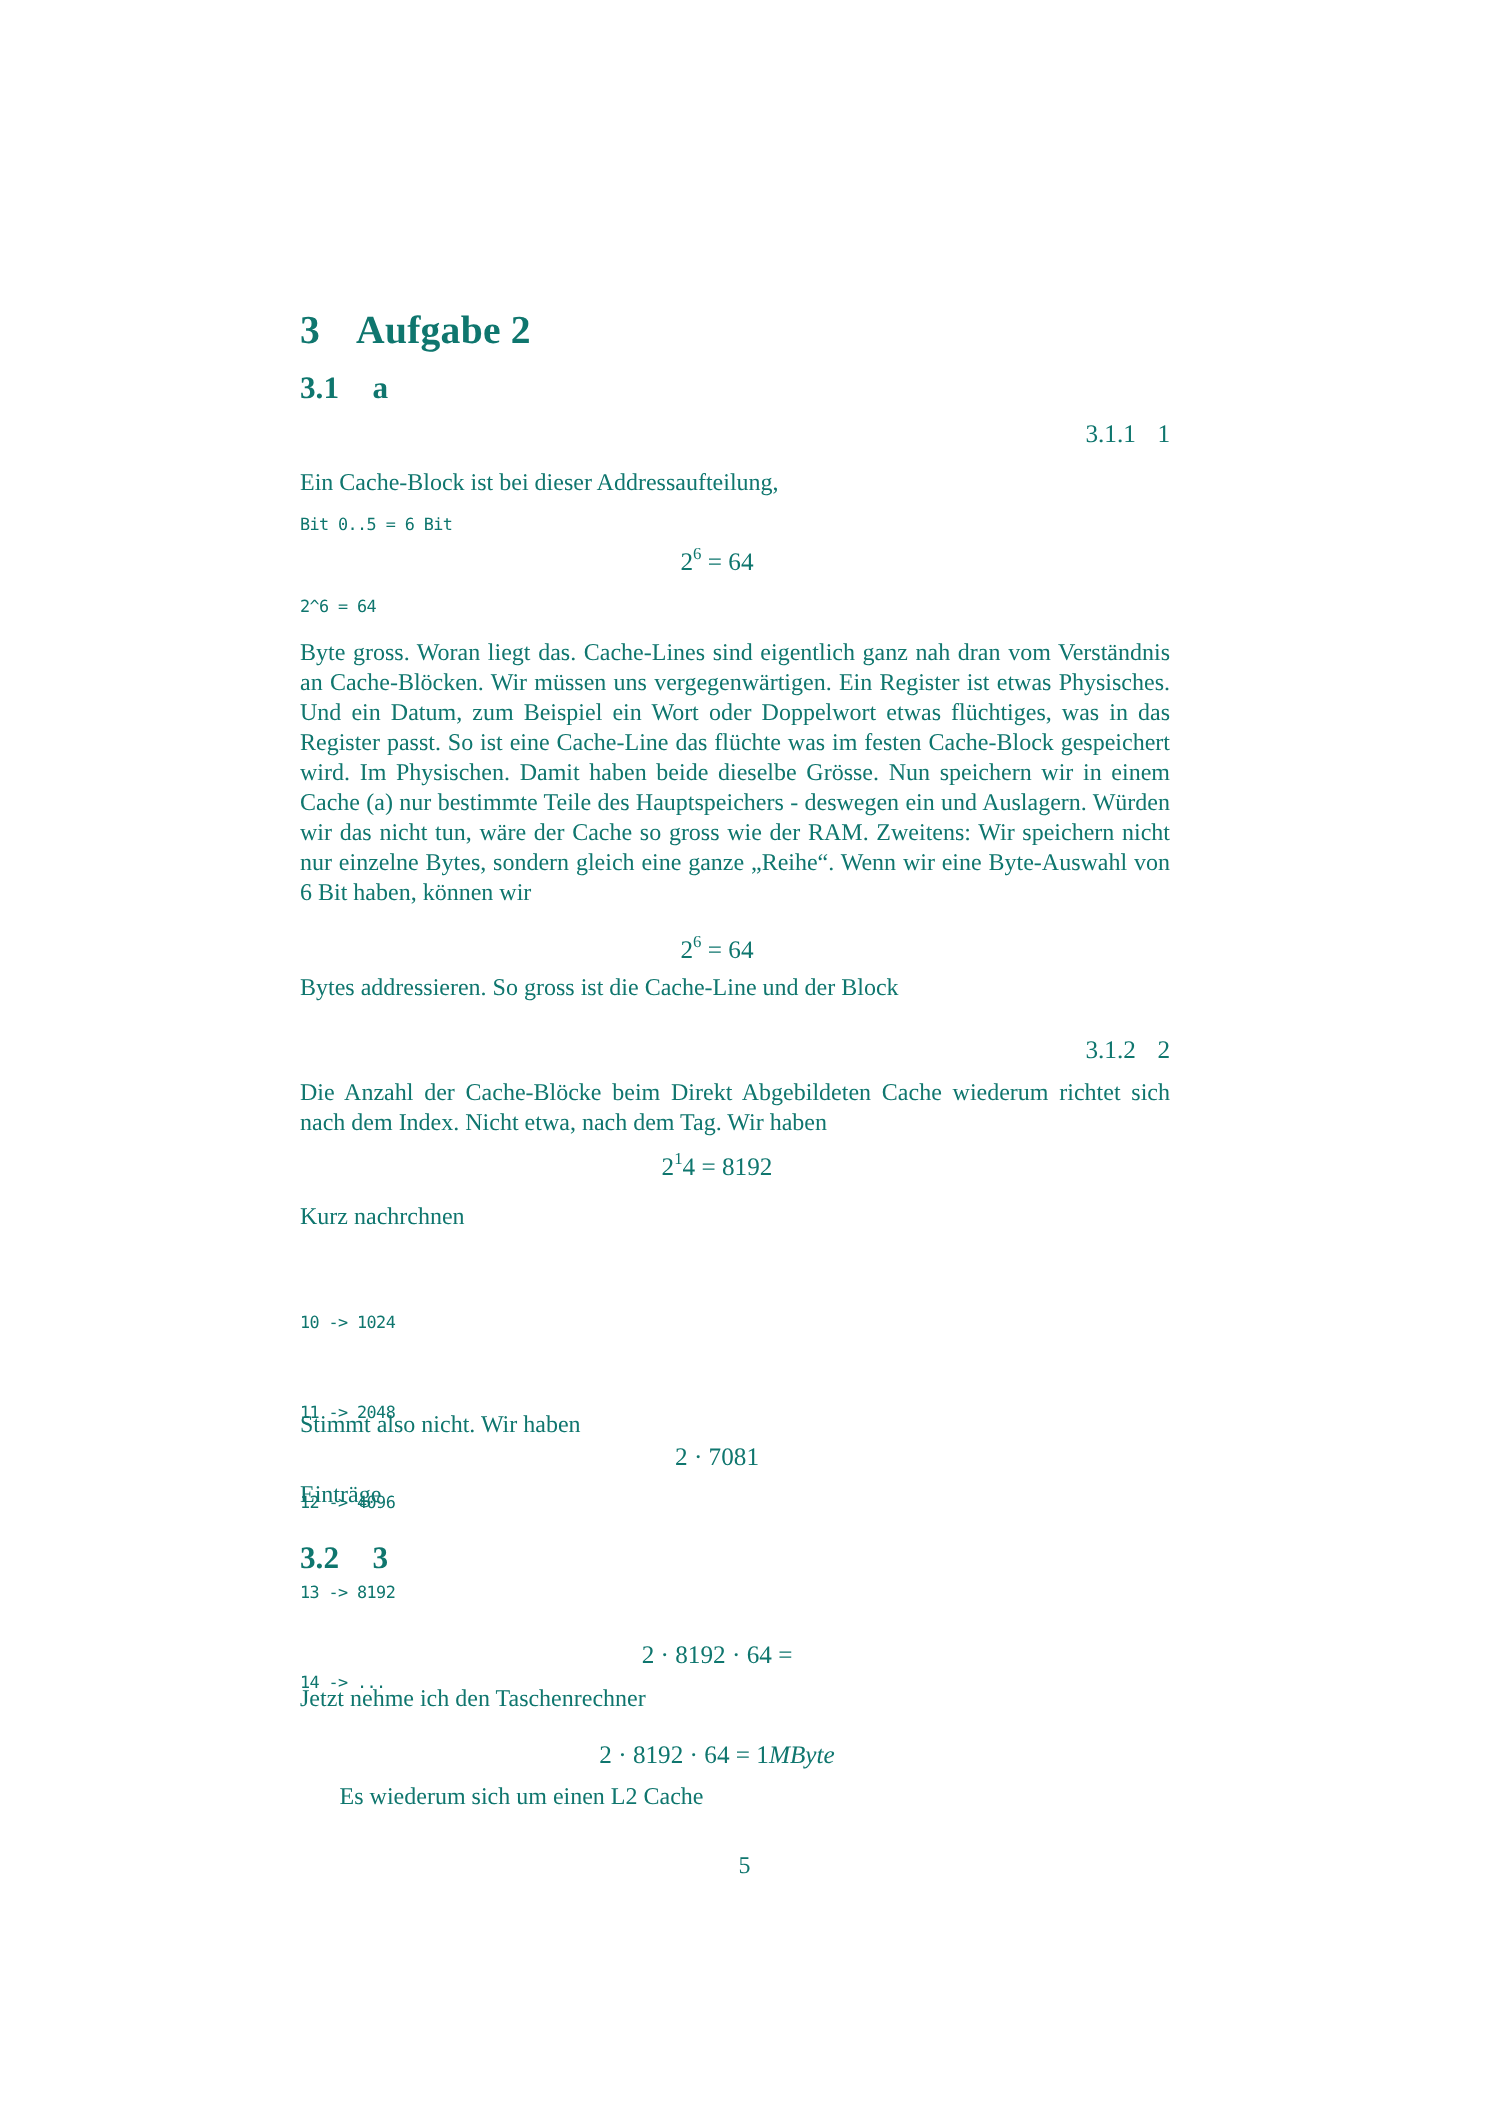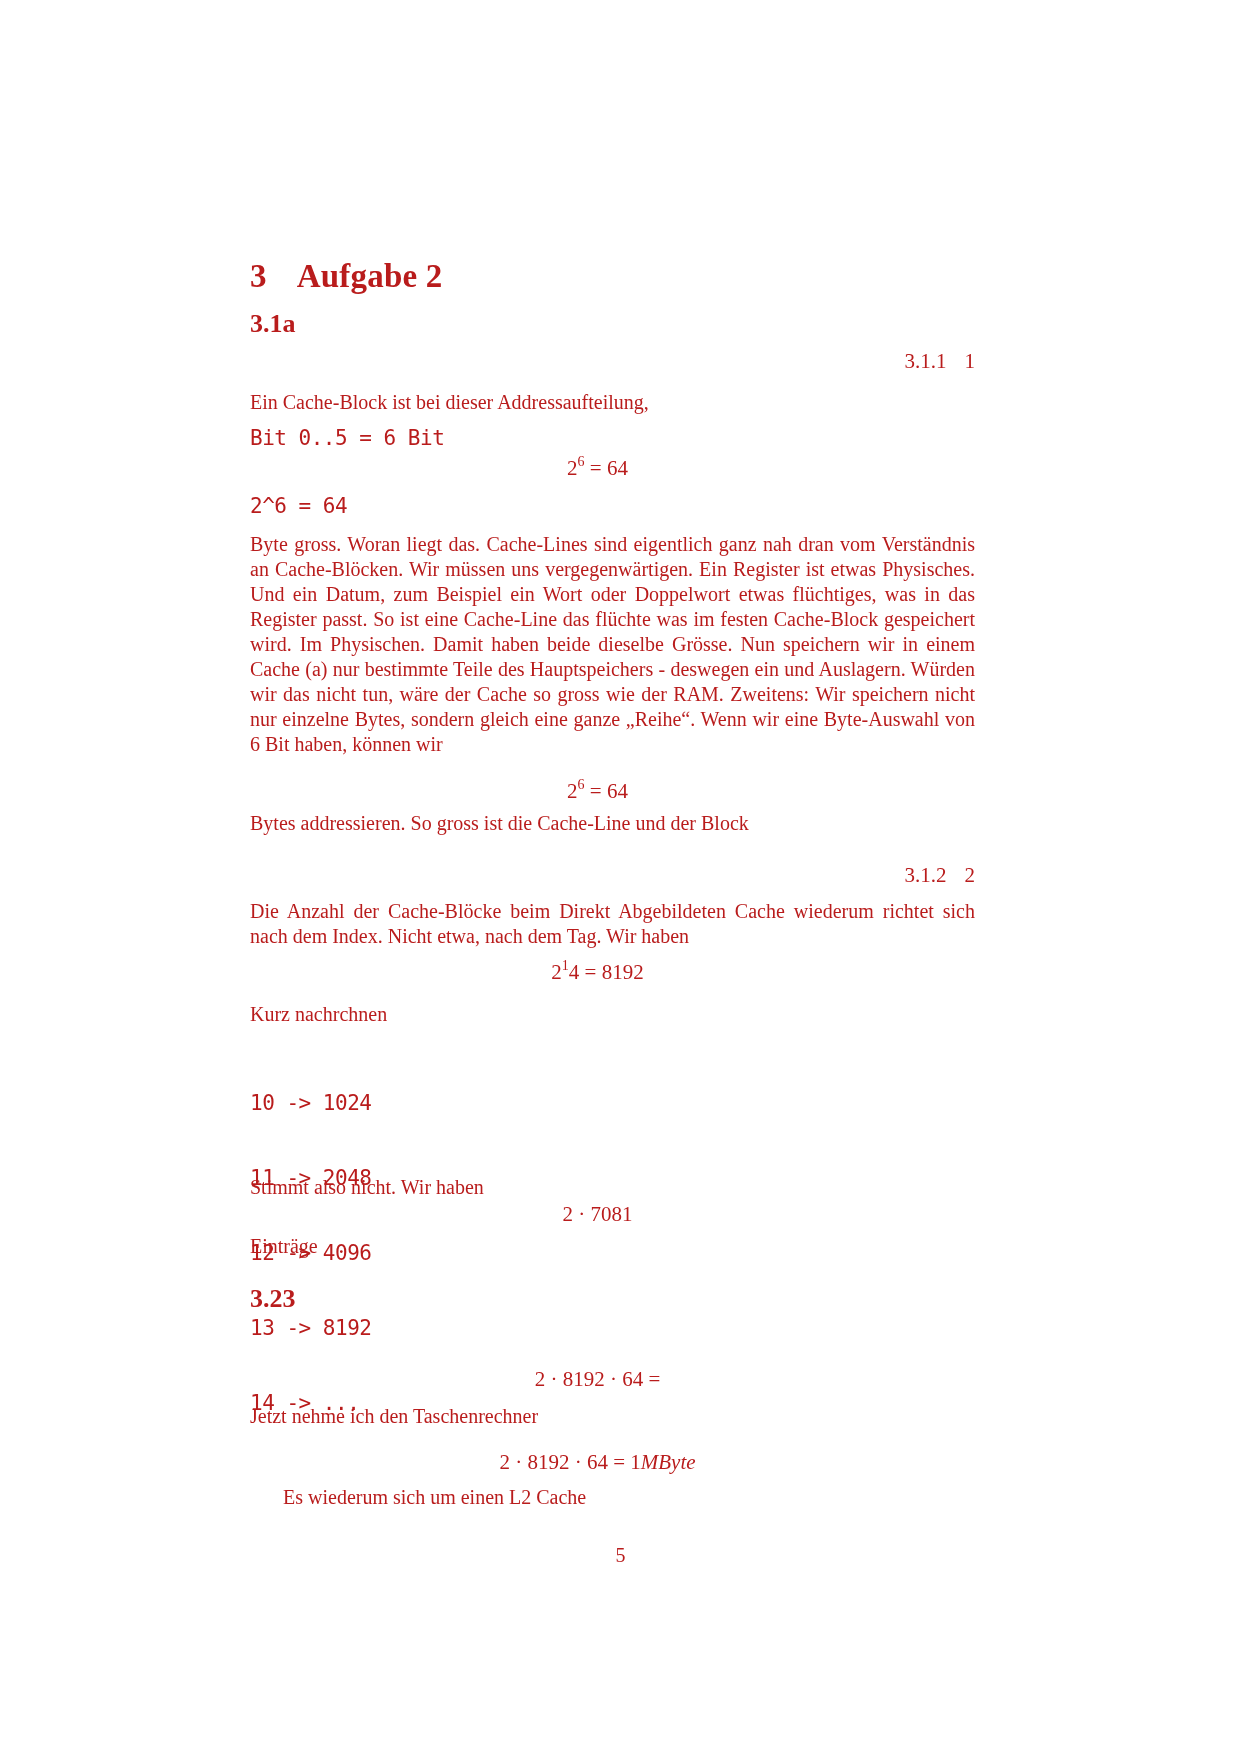--- a/index.html
+++ b/index.html
@@ -1,37 +1,37 @@
 <!DOCTYPE html>
 <html><head>
 <meta charset="utf-8">
 <style>
   html, body { margin: 0; padding: 0; background: #ffffff; }
   .page {
     position: relative;
     width: 1241px;
     height: 1754px;
     background: #ffffff;
-    color: #b91c1c;
+    color: #0f766e;
     font-family: "Liberation Serif", serif;
     overflow: hidden;
   }
   .blk { position: absolute; left: 250px; width: 725px; }
   .h1 { font-size: 33px; font-weight: 700; letter-spacing: 0.2px; }
   .h1 .secnum { margin-right: 30px; }
   .h2 { font-size: 26px; font-weight: 700; }
-  .h2 .secnum { }
+  .h2 .secnum { margin-right: 28px; }
   .h3 { font-size: 21px; font-weight: 400; text-align: right; }
   .h3 .secnum { margin-right: 18px; }
   .body-text { font-size: 20px; line-height: 25px; }
   .just { text-align: justify; }
   .indent { text-indent: 33px; }
   .mono {
     font-family: "DejaVu Sans Mono", monospace;
-    font-size: 21px;
+    font-size: 14px;
     letter-spacing: -0.5px;
     line-height: 25px;
     white-space: pre;
   }
   .eq {
     text-align: center;
     padding-right: 30px;
     box-sizing: border-box;
     font-size: 21px;
   }

